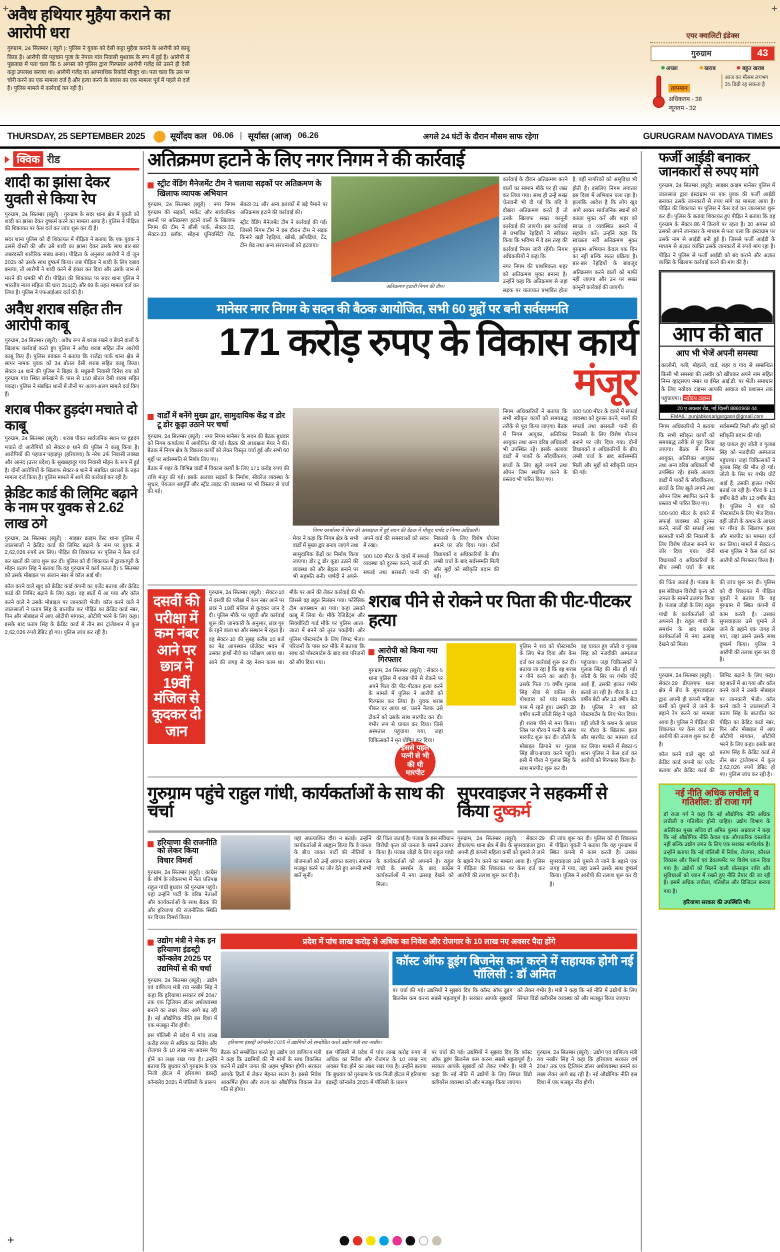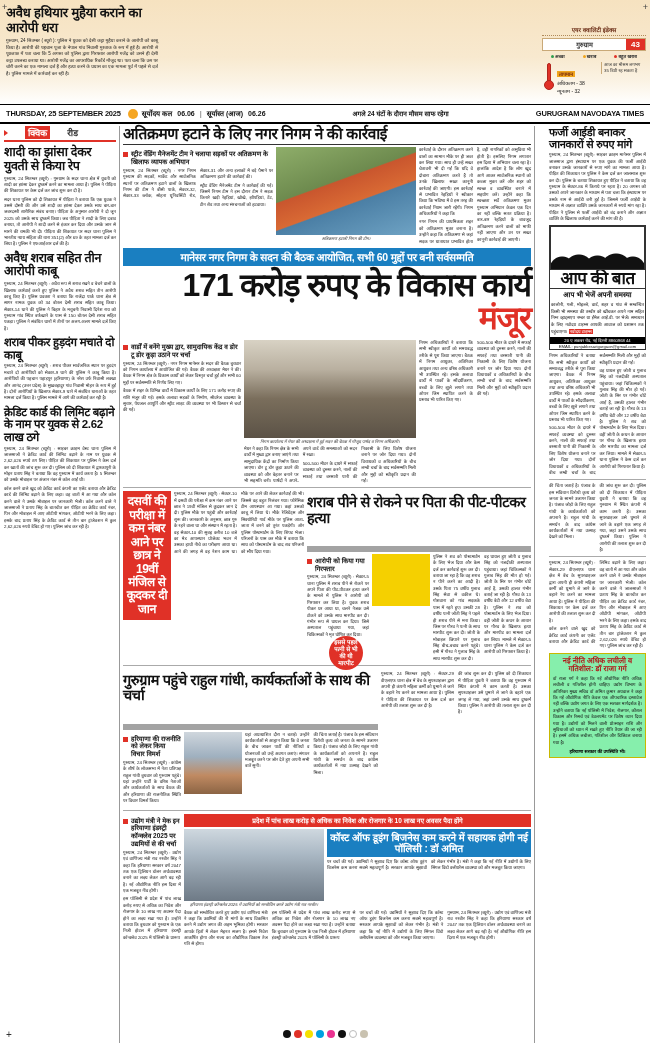--- a/index.html
+++ b/index.html
@@ -82,21 +82,21 @@
   .col-right { width:112px; flex:0 0 112px; }
 
   .vrule { border-left:1px solid #999; }
 
   
   .body-txt { font-size:4.4px; line-height:1.45; text-align:justify; color:#1a1a1a; }
   .body-txt p { margin-bottom:2px; }
 
   
   .quick-head {
-    display:flex; align-items:center; gap:17px; border-bottom:2px solid #e03127;
+    display:flex; align-items:center; gap:3px; border-bottom:2px solid #e03127;
     padding-bottom:1px; margin-bottom:3px;
   }
   .quick-tri { width:0;height:0;border-left:4px solid #e03127;border-top:3px solid transparent;border-bottom:3px solid transparent; }
   .quick-a { background:#e03127; color:#fff; font-size:9px; font-weight:bold; padding:0 3px; }
   .quick-b { font-size:9px; font-weight:bold; color:#333; }
   .lhead { font-size:12.5px; font-weight:bold; line-height:1.1; color:#111; margin:4px 0 2px; letter-spacing:-0.3px; }
   .lhead.sm { font-size:11.5px; }
   .hr-thin { border-top:1px solid #aaa; margin:3px 0; }
 
   
@@ -122,21 +122,21 @@
     text-align:center; padding:2px 4px; letter-spacing:-0.2px; margin-top:3px;
   }
   .mega-head {
     text-align:right; font-size:32px; font-weight:bold; line-height:1.05;
     color:#111; letter-spacing:-1.2px; padding:3px 0 4px;
   }
   .mega-head .accent { color:#e03127; }
 
   .sec-head {
     font-size:14.5px; font-weight:bold; line-height:1.05; color:#111;
-    letter-spacing:-0.35px; border-bottom:6px solid #a3a3a3; padding-bottom:20px; margin-top:4px;
+    letter-spacing:-0.35px; border-bottom:2px solid #a3a3a3; padding-bottom:6px; margin-top:4px;
   }
   .sec-head .accent { color:#e03127; }
 
   .redbox {
     background:#e03127; color:#fff; font-size:12px; font-weight:bold;
     line-height:1.12; text-align:center; padding:4px 2px; letter-spacing:-0.3px;
   }
 
   .stamp {
     position:absolute; border-radius:50%; background:#e03127; color:#fff;
@@ -406,20 +406,24 @@
             </div>
             <div style="flex:1;">
               <div class="body-txt c2">
                 <p>यहां अप्रत्याशित दौरा न बताई। उन्होंने कार्यकर्ताओं से आह्वान किया कि वे जनता के बीच जाकर पार्टी की नीतियों व योजनाओं को उन्हें अवगत कराएं। संगठन मजबूत करने पर जोर देते हुए अपनी सभी बातें सुनीं।</p>
                 <p>की चिंता जताई है। पंजाब के इस संविधान विरोधी कृत्य को जनता के सामने उजागर किया है। पंजाब जोड़ो के लिए राहुल गांधी के कार्यकर्ताओं को अपनाने है। राहुल गांधी के समर्थन के बाद कांग्रेस कार्यकर्ताओं में नया उत्साह देखने को मिला।</p>
               </div>
             </div>
           </div>
         </div>
         <div style="width:150px; flex:0 0 150px;">
+          <div class="sec-head">
+            <span>सुपरवाइजर ने सहकर्मी से किया</span>
+            <span class="accent">दुष्कर्म</span>
+          </div>
           <div class="body-txt c2" style="margin-top:2px;">
             <p>गुरुग्राम, 24 सितम्बर (ब्यूरो) : सेक्टर-29 डीएलएफ थाना क्षेत्र में बेंच के सुपरवाइजर द्वारा अपनी ही कंपनी महिला कर्मी को घुमाने ले जाने के बहाने रेप करने का मामला आया है। पुलिस ने पीड़िता की शिकायत पर केस दर्ज कर आरोपी की तलाश शुरू कर दी है।</p>
             <p>की जांच शुरू कर दी। पुलिस को दी शिकायत में पीड़िता युवती ने बताया कि वह गुरुग्राम में स्थित कंपनी में काम करती है। उसका सुपरवाइजर उसे घुमाने ले जाने के बहाने एक जगह ले गया, जहां उसने उसके साथ दुष्कर्म किया। पुलिस ने आरोपी की तलाश शुरू कर दी है।</p>
           </div>
         </div>
       </div>
 
       <div class="hr-thin"></div>
 
 

